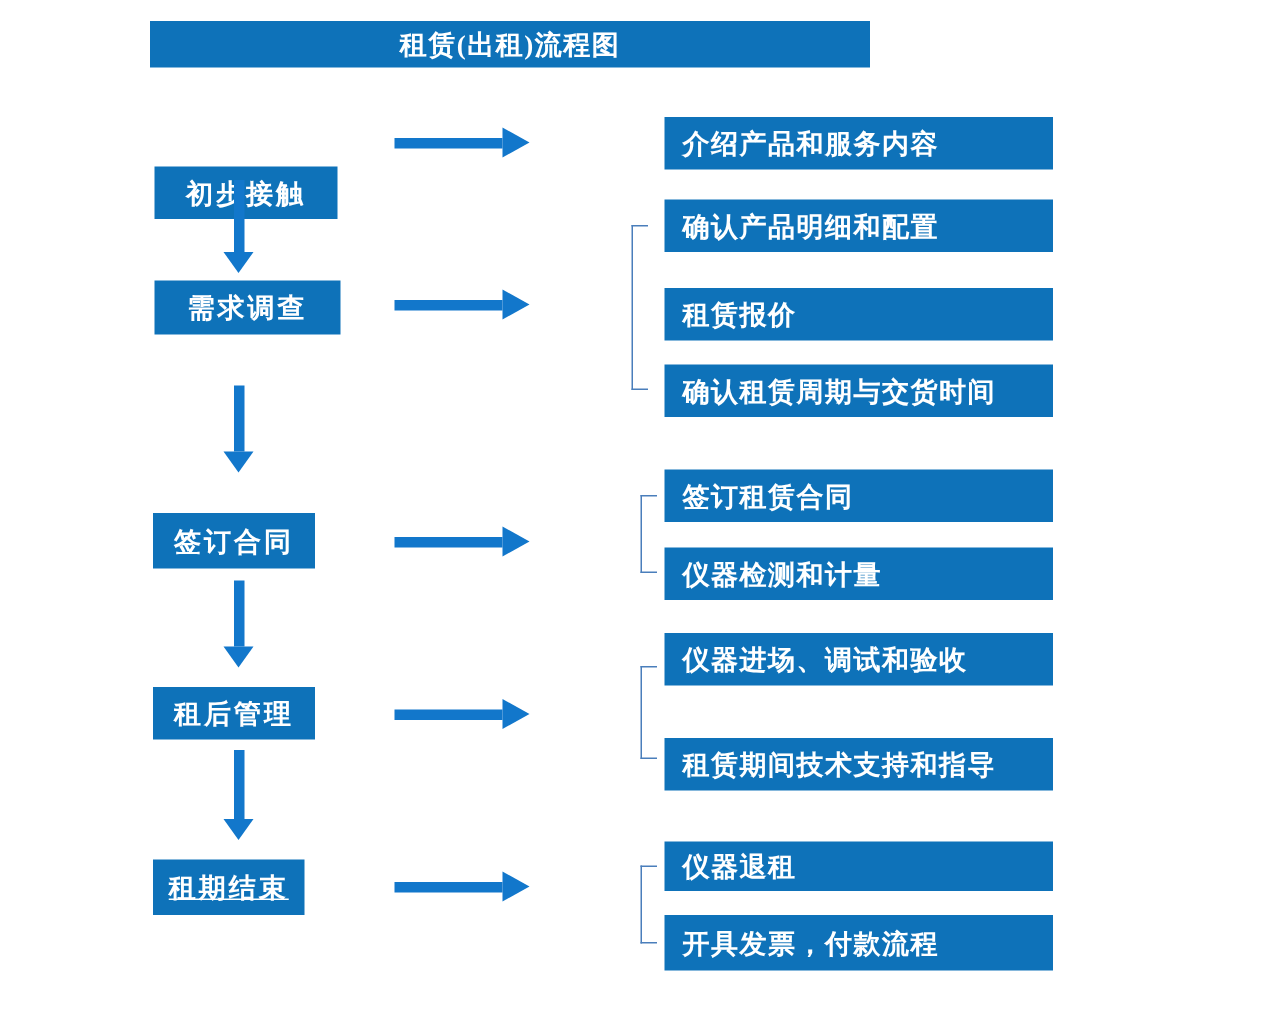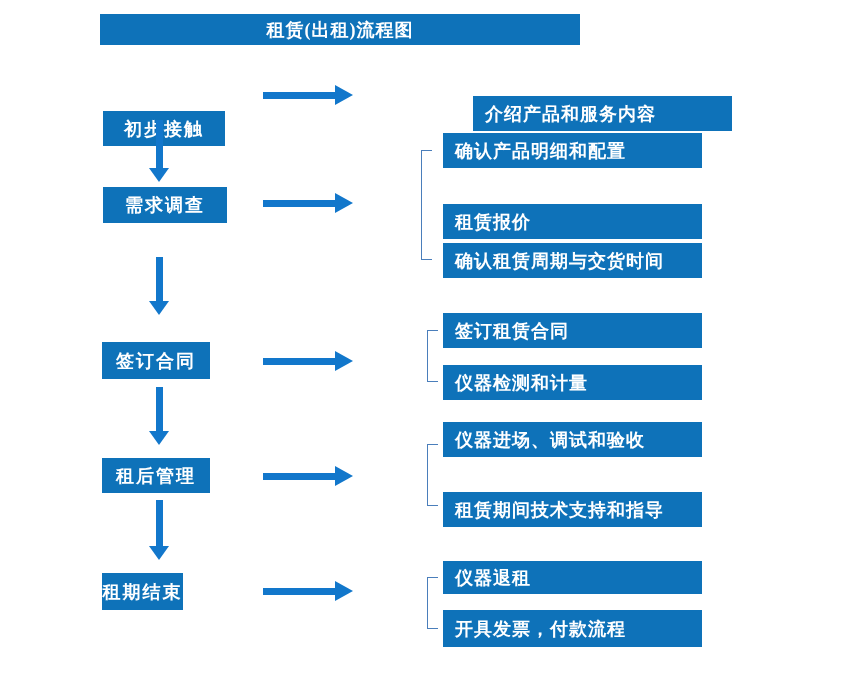--- a/index.html
+++ b/index.html
@@ -47,42 +47,42 @@
 <body>
 
 <div id="canvas">
 
   <div class="title-bar">租赁(出租)流程图</div>
 
   <div class="step-box" style="left:103px;top:78px;width:122px;height:35px;margin-top:33px;">初步接触</div>
   <div class="step-box" style="left:102px;top:342px;width:108px;height:37px;">签订合同</div>
   <div class="step-box" style="left:103px;top:187px;width:124px;height:36px;">需求调查</div>
   <div class="step-box" style="left:102px;top:458px;width:108px;height:35px;">租后管理</div>
-  <div class="step-box" style="left:102px;top:573px;width:81px;height:37px;">租期结束</div>
+  <div class="step-box" style="left:102px;top:573px;width:101px;height:37px;text-decoration:underline;">租期结束</div>
 
   <div class="varrow" style="top:120px;height:62px;"></div>
   <div class="varrow" style="top:257px;height:58px;"></div>
   <div class="varrow" style="top:387px;height:58px;"></div>
   <div class="varrow" style="top:500px;height:60px;"></div>
 
   <div class="harrow" style="left:263px;top:85px;"></div>
   <div class="harrow" style="left:263px;top:193px;"></div>
   <div class="harrow" style="left:263px;top:351px;"></div>
   <div class="harrow" style="left:263px;top:466px;"></div>
   <div class="harrow" style="left:263px;top:581px;"></div>
 
   <div class="bracket" style="left:421px;top:150px;height:110px;"></div>
   <div class="bracket" style="left:427px;top:330px;height:52px;"></div>
   <div class="bracket" style="left:427px;top:444px;height:62px;"></div>
   <div class="bracket" style="left:427px;top:577px;height:52px;"></div>
 
-  <div class="out-box" style="top:96px;margin-left:30px;">介绍产品和服务内容</div>
+  <div class="out-box" style="top:78px;">介绍产品和服务内容</div>
 
   <div class="out-box" style="top:133px;">确认产品明细和配置</div>
-  <div class="out-box" style="top:204px;">租赁报价</div>
+  <div class="out-box" style="top:192px;">租赁报价</div>
   <div class="out-box" style="top:243px;">确认租赁周期与交货时间</div>
 
   <div class="out-box" style="top:365px;">仪器检测和计量</div>
   <div class="out-box" style="top:313px;">签订租赁合同</div>
 
   <div class="out-box" style="top:422px;">仪器进场、调试和验收</div>
   <div class="out-box" style="top:492px;">租赁期间技术支持和指导</div>
 
   <div class="out-box" style="top:561px;height:33px;">仪器退租</div>
   <div class="out-box" style="top:610px;height:37px;">开具发票，付款流程</div>

